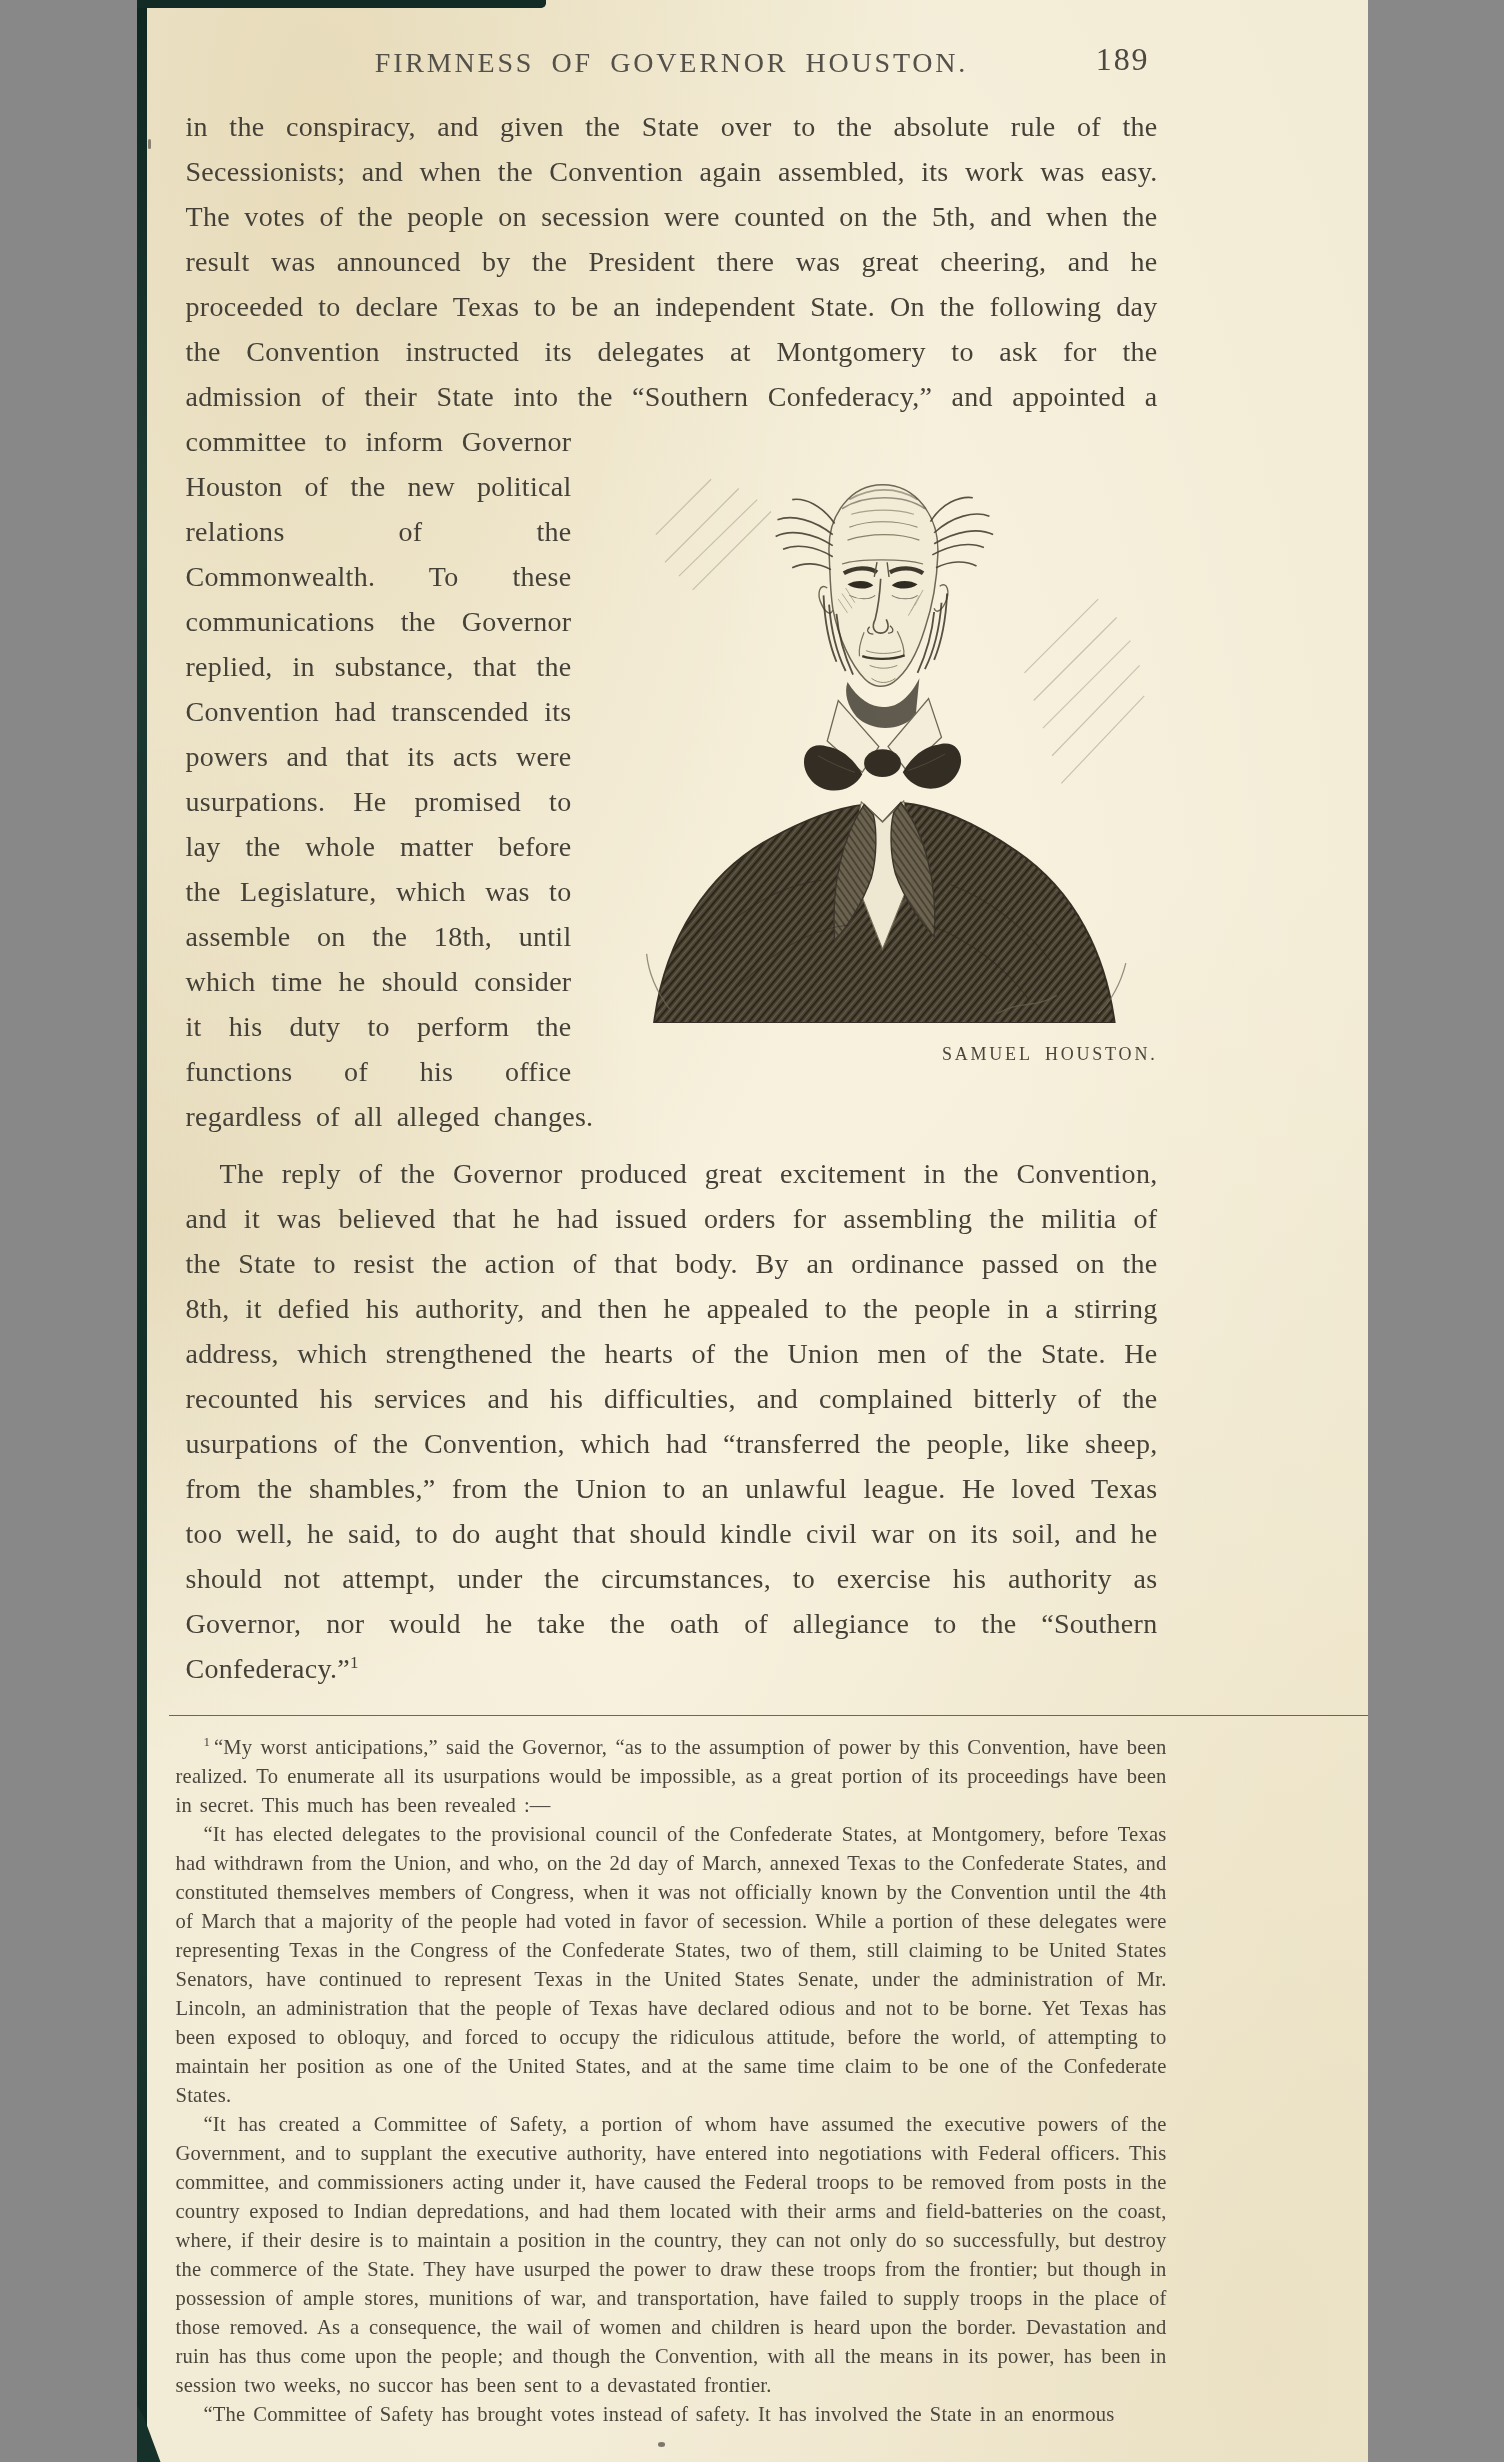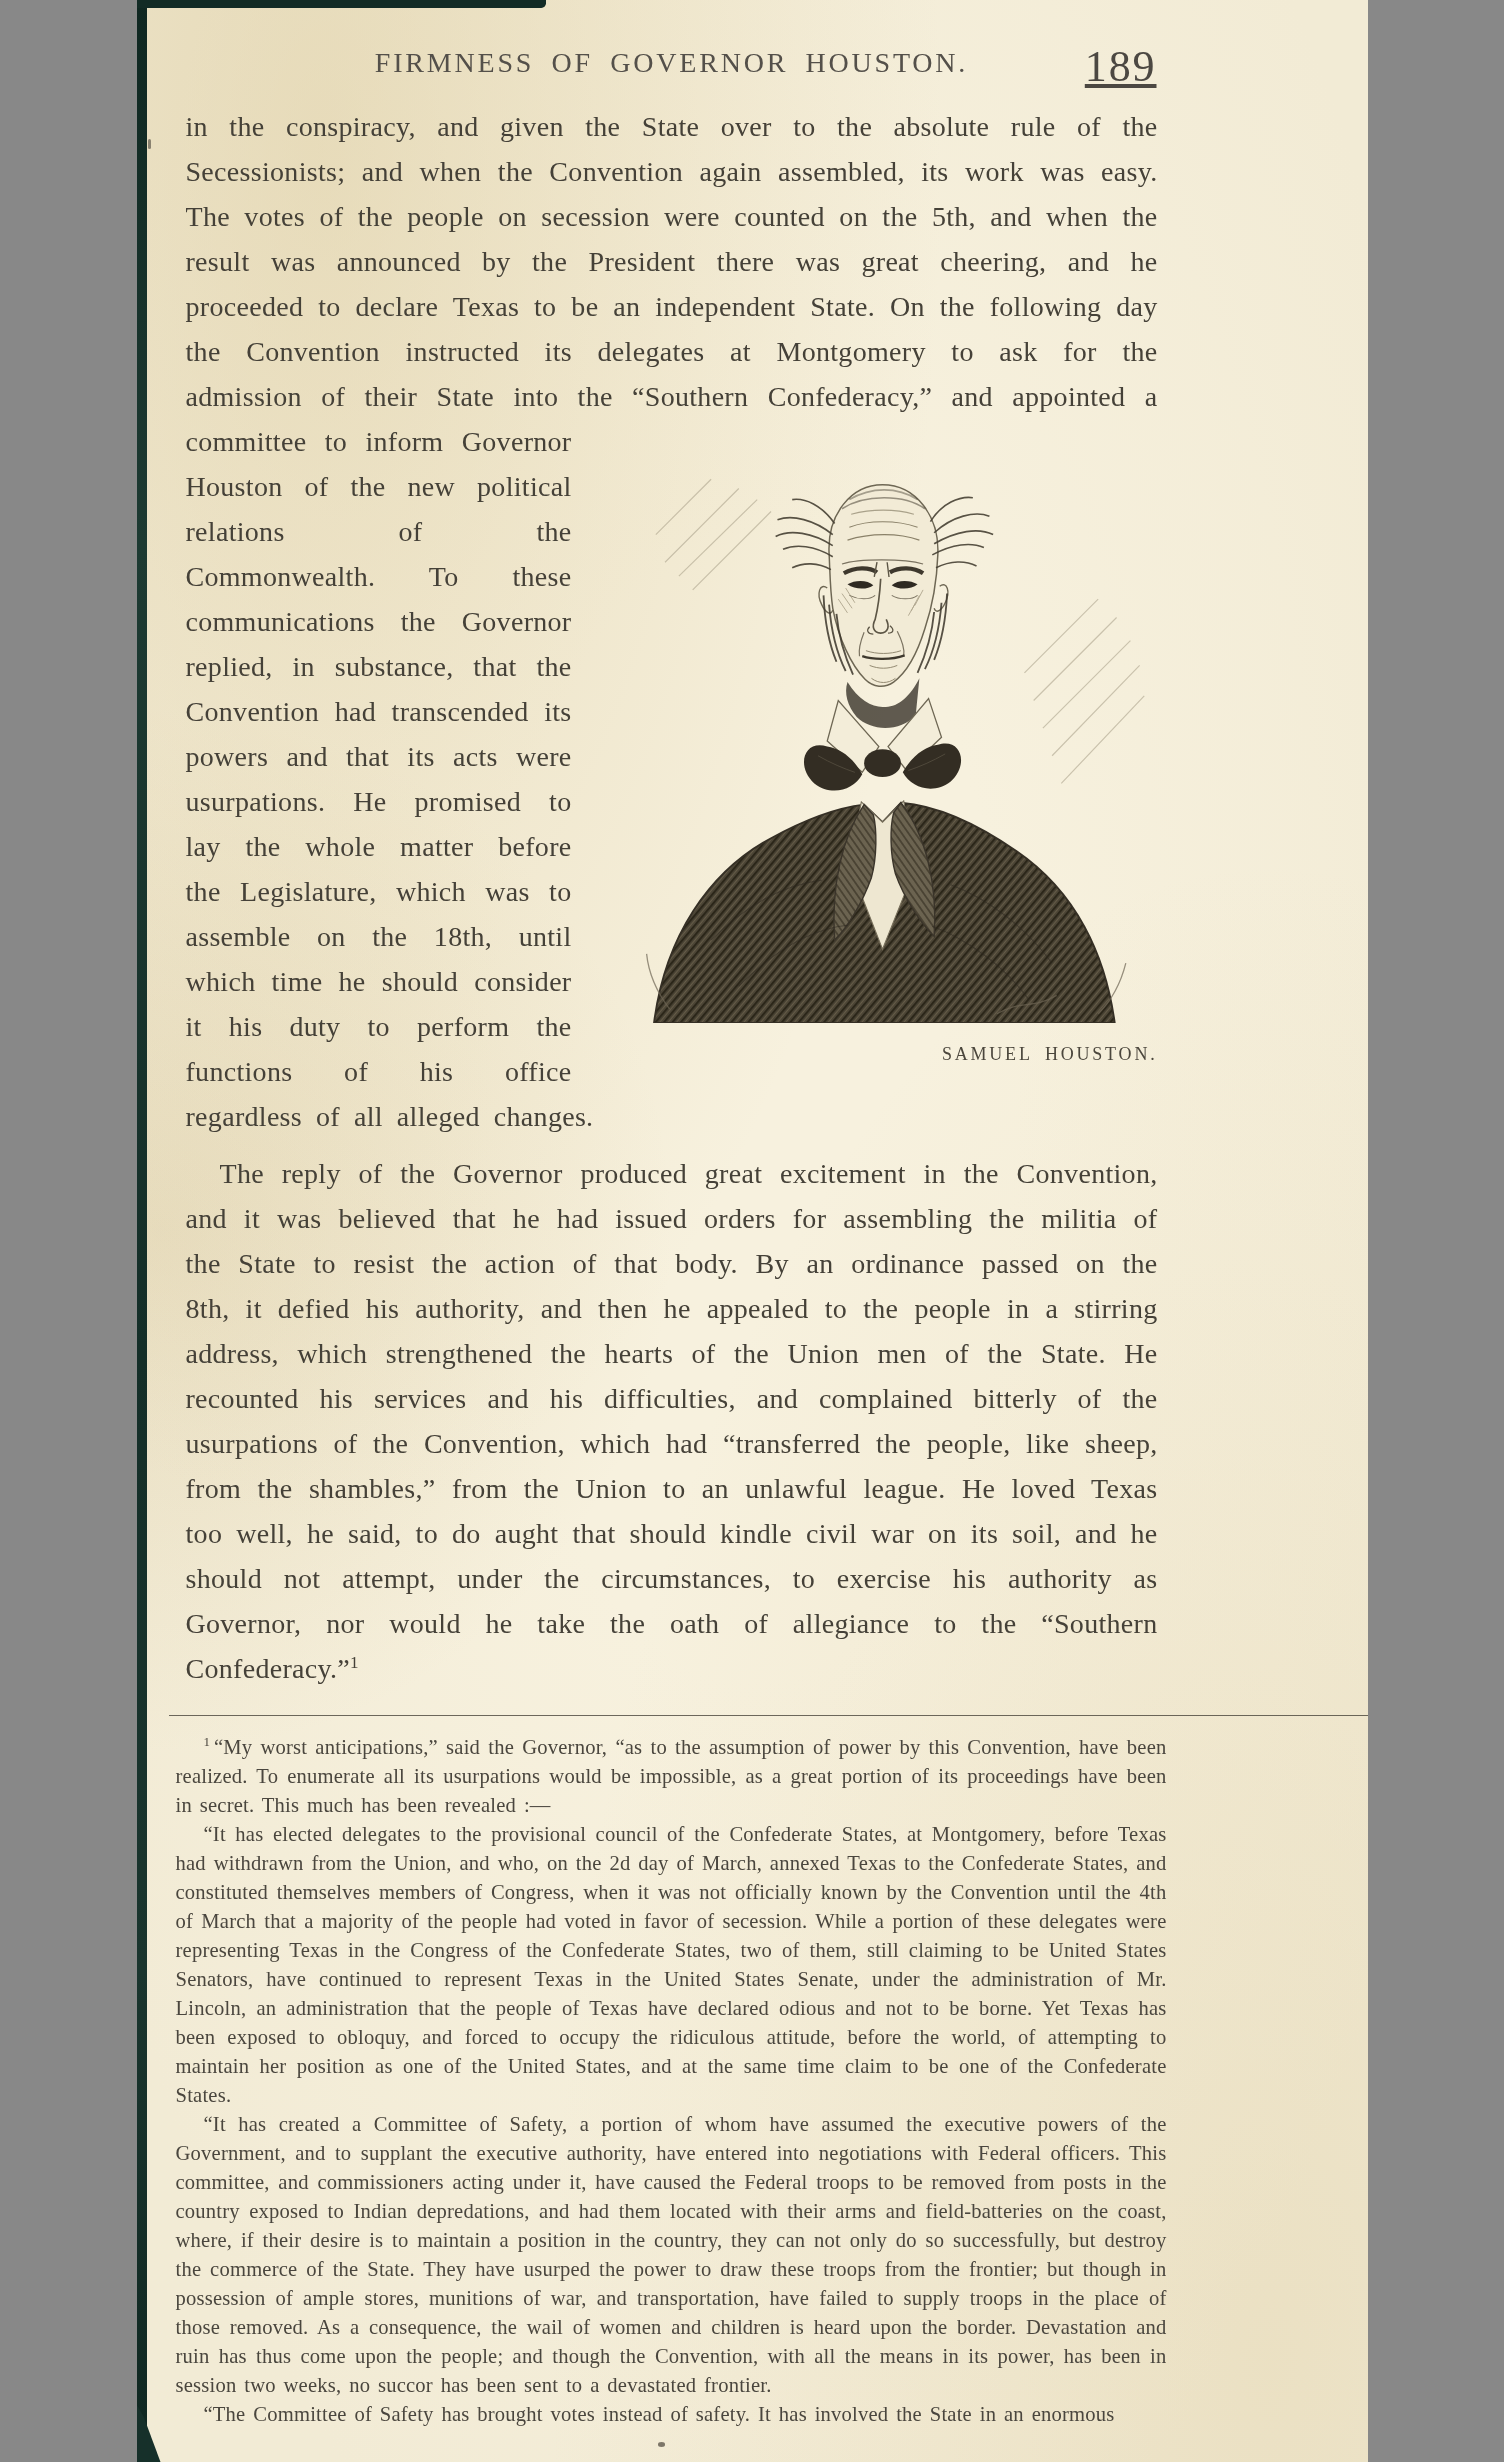--- a/index.html
+++ b/index.html
@@ -29,21 +29,21 @@
   .speck.s1{left:1345px;top:156px;width:5.6px;height:5.6px;opacity:.8;}
   .speck.s2{left:1351px;top:947px;width:4.7px;height:4.7px;opacity:.5;}
   .speck.s3{left:521px;top:2442px;width:7.5px;height:4.7px;opacity:.7;}
   .speck.s4{left:1432px;top:2356px;width:9.4px;height:9.4px;background:#d9a943;opacity:.85;}
   .speck.s5{left:11.2px;top:139px;width:3.7px;height:10.3px;opacity:.6;border-radius:1.9px;}
 
   
   .page-header{position:relative;margin:47px 198px 22.5px 37px;height:34px;}
   .running-title{display:block;text-align:center;font-size:28px;letter-spacing:2.8px;
     word-spacing:7.5px;color:#54504a;}
-  .page-number{position:absolute;right:13px;top:-5.6px;font-size:44px;letter-spacing:1.9px;color:#4c4842;text-decoration:underline;}
+  .page-number{position:absolute;right:20px;top:-5.6px;font-size:32px;letter-spacing:1.9px;color:#4c4842;}
 
   
   .body-text{margin:0 198px 0 37px;font-size:28px;line-height:45px;text-align:justify;
     letter-spacing:0.3px;word-spacing:.24em;color:#454138;}
   .body-text p{margin:12px;}
   .body-text p.indented{text-indent:34px;}
   sup.fn-ref{font-size:17px;line-height:0;}
 
   
   .portrait-figure{float:right;width:562px;margin:5.6px 0 3.7px 24px;text-align:right;}

